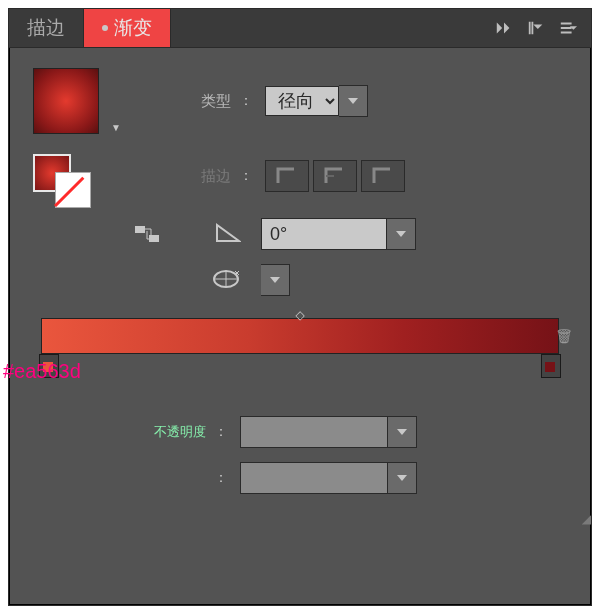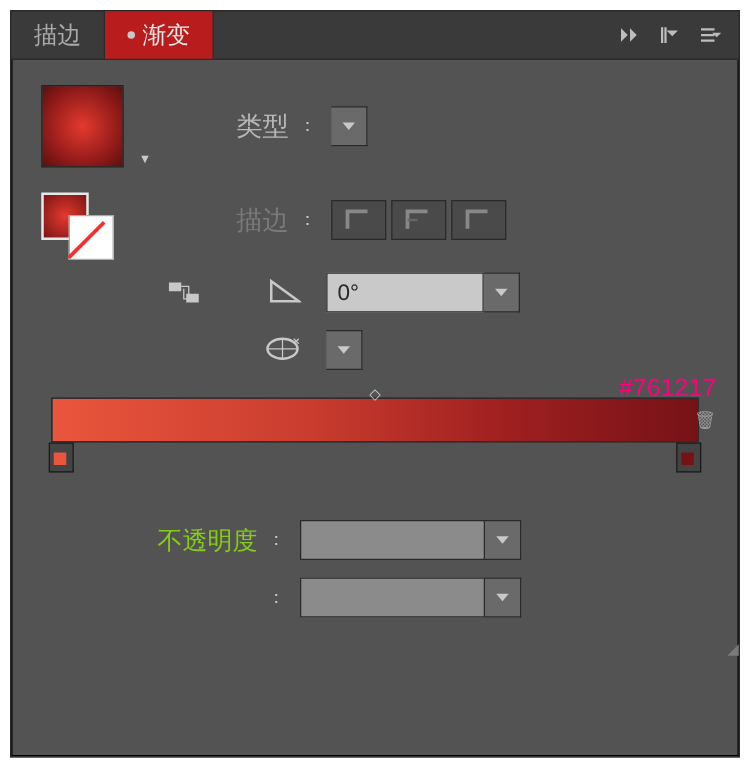--- a/index.html
+++ b/index.html
@@ -1,32 +1,32 @@
 <!DOCTYPE html>
 <html><head>
 <meta charset="utf-8">
 <style>
   html,body{margin:0;padding:0;background:#fff;font-family:"Microsoft YaHei","PingFang SC",Arial,sans-serif;font-size:14px;color:#c8c8c8}
   .panel{position:relative;margin:8px;width:582px;height:596px;background:#535353;border:1px solid #2a2a2a;box-shadow:0 0 0 1px #000 inset}
   .tabs{display:flex;align-items:center;height:38px;background:#3a3a3a;border-bottom:1px solid #2a2a2a}
   .tab{padding:0 18px;height:100%;display:flex;align-items:center;color:#aaa;border-right:1px solid #2a2a2a;cursor:pointer;font-size:19px}
-  .tab.active{background:#b91c1c;color:#e8e8e8}
+  .tab.active{background:#ef4444;color:#e8e8e8}
   .tab-dot{width:6px;height:6px;border-radius:50%;background:#c8c8c8;margin-right:6px}
   .tab-tools{margin-left:auto;display:flex;gap:14px;padding-right:14px;align-items:center}
   .tool-ico{width:18px;height:18px;color:#bdbdbd}
   .body{padding:20px 24px;position:relative}
   .row{display:flex;align-items:center;margin-bottom:14px}
   .swatch-wrap{position:relative;width:130px;flex-shrink:0}
   .swatch{width:64px;height:64px;background:radial-gradient(circle,#e43a2e 0%,#8a1818 70%,#5a1010 100%);border:1px solid #222}
   .swatch-arrow{position:absolute;left:78px;top:54px;color:#c8c8c8;font-size:10px}
   .mini-swatches{position:relative;width:64px;height:50px;margin-top:6px}
   .mini1{position:absolute;left:0;top:0;width:34px;height:34px;background:radial-gradient(circle,#e43a2e,#7a1515);border:2px solid #e8e8e8}
   .mini2{position:absolute;left:22px;top:18px;width:34px;height:34px;background:#fff;border:1px solid #aaa}
   .mini2::after{content:"";position:absolute;left:-2px;top:32px;width:40px;height:3px;background:#ff2b2b;transform:rotate(-45deg);transform-origin:left top}
-  .field-label{font-size:21px;color:#b8b8b8;margin-right:8px;width:68px;text-align:right}
+  .field-label{font-size:15px;color:#b8b8b8;margin-right:8px;width:68px;text-align:right}
   .colon{margin-right:12px}
   select,input.val{background:#c9c9c9;color:#2a2a2a;border:1px solid #2a2a2a;height:30px;font-size:18px;padding:0 8px;font-family:inherit}
   .dd-btn{width:28px;height:30px;background:#6a6a6a;border:1px solid #2a2a2a;border-left:0;display:flex;align-items:center;justify-content:center}
   .stroke-btns{display:flex;gap:4px}
   .stroke-btn{width:42px;height:30px;background:#4a4a4a;border:1px solid #2a2a2a;display:flex;align-items:center;justify-content:center;color:#888}
   .angle-row input,.ratio-row input{width:108px}
   .ico-box{width:130px;display:flex;justify-content:flex-end;padding-right:10px}
   .slider-zone{position:relative;margin-top:22px;padding:0 8px}
   .mid-stop{position:absolute;left:50%;top:-10px;transform:translateX(-50%);font-size:12px;color:#c8c8c8}
   .grad-bar{height:34px;border:1px solid #222;background:linear-gradient(90deg,#ea563d 0%,#c93c2e 40%,#a02020 70%,#761217 100%)}
@@ -35,21 +35,21 @@
   .stop.left{left:6px}
   .stop.left .stop-inner{background:#ea563d}
   .stop.right{right:6px}
   .stop.right .stop-inner{background:#761217}
   .anno{position:absolute;color:#ff007f;font-size:20px;font-family:Arial}
   .anno1{right:-6px;top:-18px}
   .anno2{left:-30px;top:42px}
   .trash{position:absolute;right:-6px;top:10px;color:#9a9a9a;font-size:14px}
   .bottom{margin-top:62px}
   .bottom .row{justify-content:flex-end;padding-right:150px}
-  .bottom .field-label{width:110px;color:#84cc16;font-size:20px}
+  .bottom .field-label{width:110px;color:#86efac;font-size:13px}
   .bottom input.val{width:130px;background:#8b8b8b}
   .resize{position:absolute;right:2px;bottom:2px;color:#7a7a7a;font-size:12px;letter-spacing:-2px}
   .tri{width:0;height:0;border-left:5px solid transparent;border-right:5px solid transparent;border-top:6px solid #c8c8c8}
   .icon-swap{width:28px;height:20px}
 </style>
 </head>
 <body>
 
 <div class="panel">
 
@@ -76,20 +76,23 @@
 
   <div class="body">
 
     <div class="row">
       <div class="swatch-wrap">
         <div class="swatch"></div>
         <span class="swatch-arrow">▼</span>
       </div>
       <span class="field-label">类型</span>
       <span class="colon">：</span>
+      <select class="type-row">
+        <option>径向</option>
+      </select>
       <div class="dd-btn">
           <div class="tri"></div>
         </div>
     </div>
 
     <div class="row">
       <div class="swatch-wrap">
         <div class="mini-swatches">
           <div class="mini1"></div>
           <div class="mini2"></div>
@@ -153,21 +156,21 @@
     <div class="slider-zone">
       <span class="mid-stop">◇</span>
       <div class="grad-bar"></div>
       <div class="stop left">
           <div class="stop-inner"></div>
         </div>
       <div class="stop right">
           <div class="stop-inner"></div>
         </div>
       <span class="trash">🗑</span>
-      <span class="anno anno1">#761217</span>
+      <span class="anno anno2">#ea563d</span>
     </div>
 
     <div class="bottom">
       <div class="row">
         <span class="field-label">不透明度</span>
         <span class="colon">：</span>
         <input class="val" value="" style="">
         <div class="dd-btn">
             <div class="tri"></div>
           </div>

